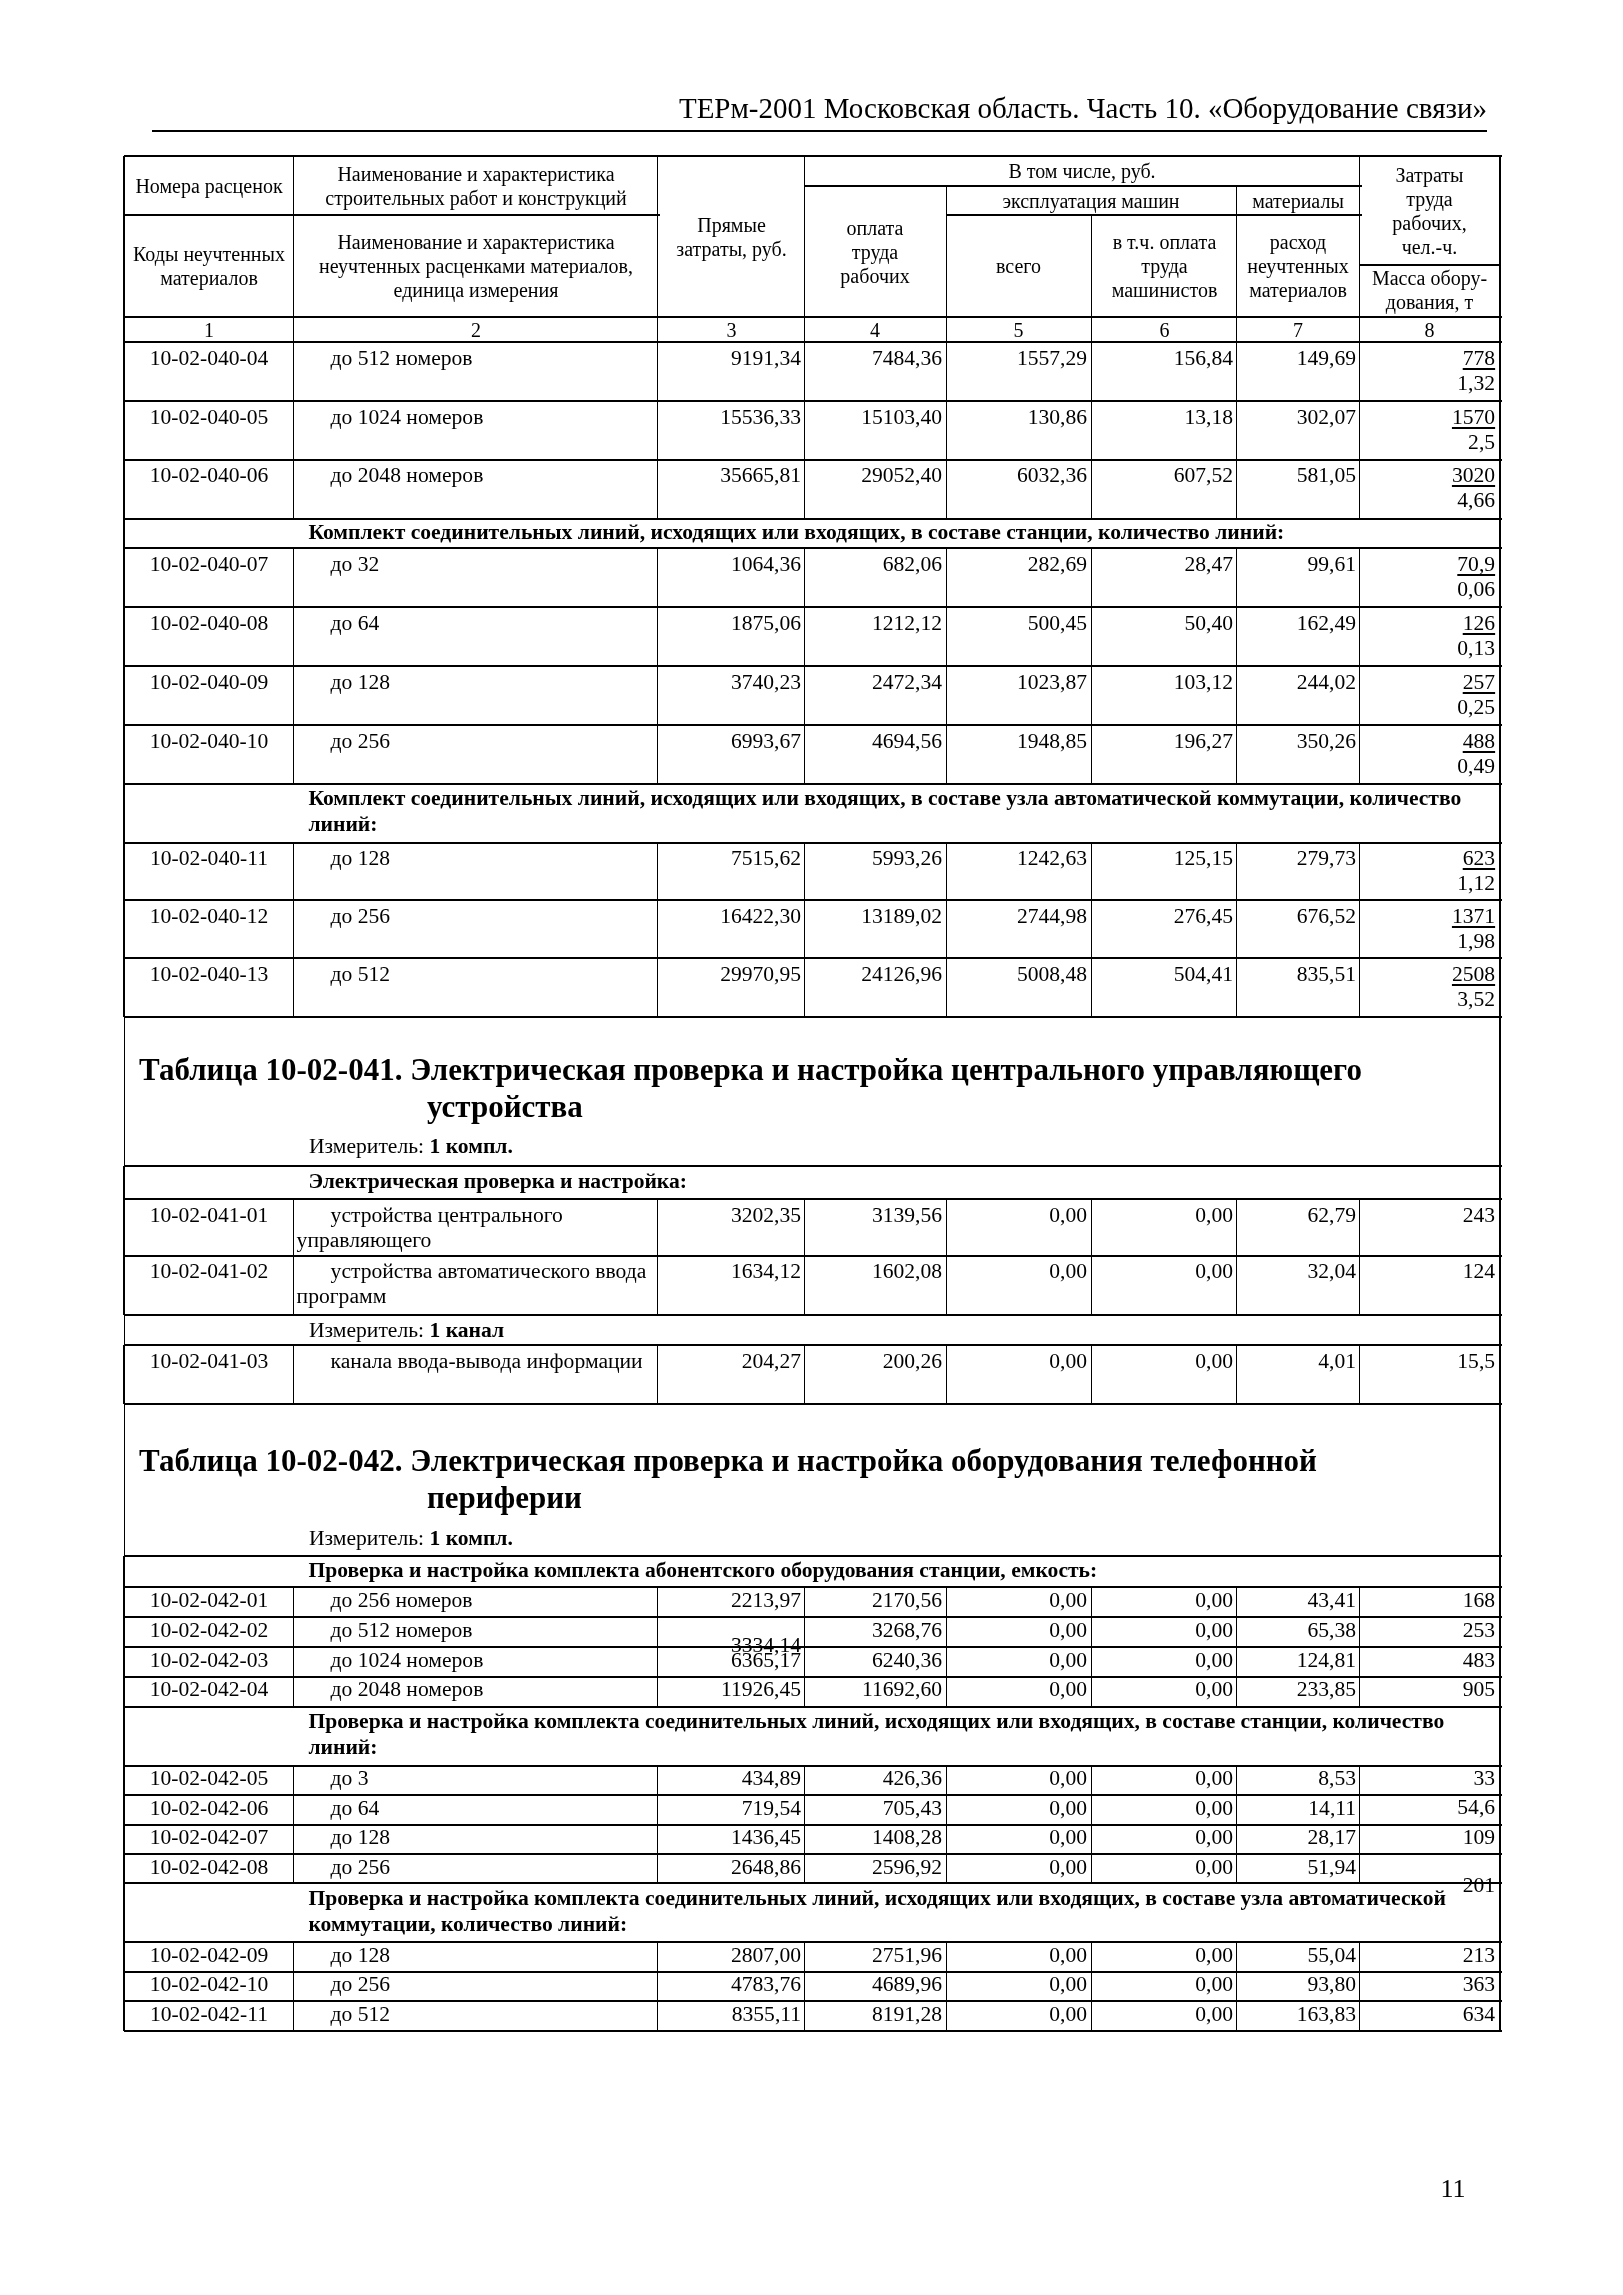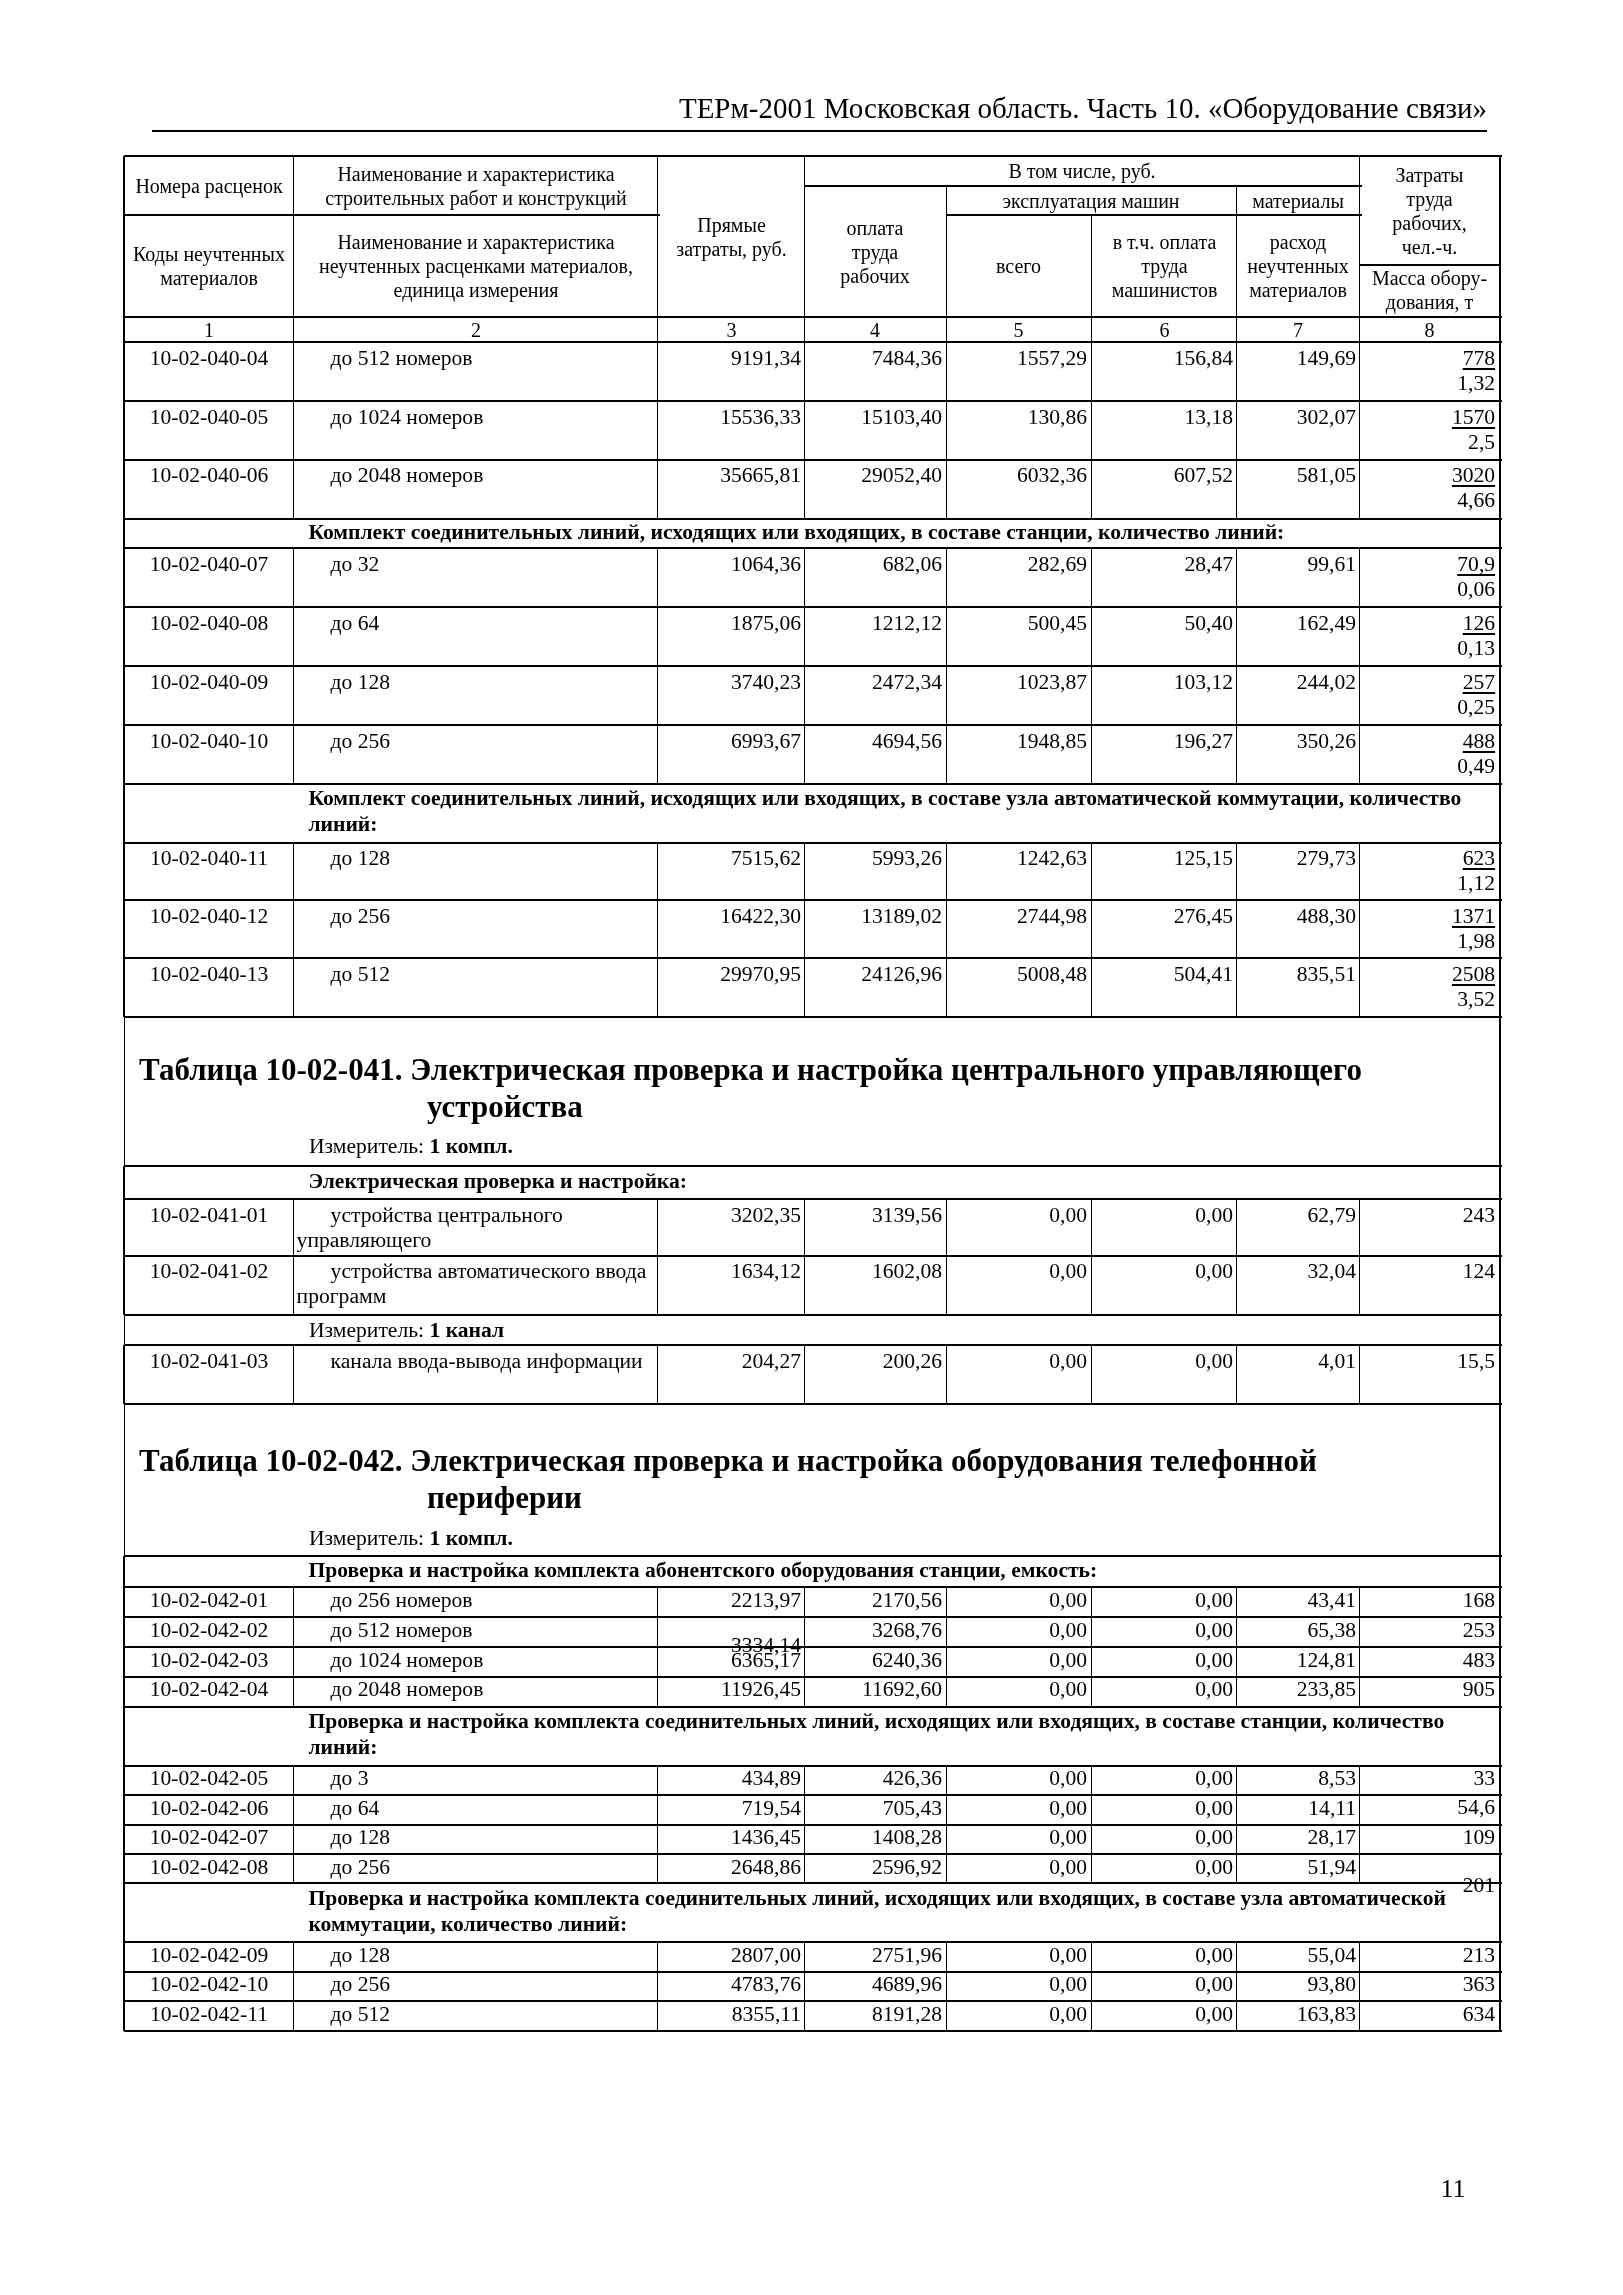--- a/index.html
+++ b/index.html
@@ -348,21 +348,21 @@
     <div class="cell col8" style="left: 1360px; top: 842px; width: 139px; height: 58px;">
       <div><div class="frac-top" style="display: inline-block;">623</div></div>
       <div>1,12</div>
     </div>
     <div class="cell code" style="left: 124px; top: 900px; width: 170px; height: 58px;">10-02-040-12</div>
     <div class="cell name" style="left: 294px; top: 900px; width: 364px; height: 58px;">до 256</div>
     <div class="cell num" style="left: 658px; top: 900px; width: 147px; height: 58px;">16422,30</div>
     <div class="cell num" style="left: 804px; top: 900px; width: 142px; height: 58px;">13189,02</div>
     <div class="cell num" style="left: 946px; top: 900px; width: 145px; height: 58px;">2744,98</div>
     <div class="cell num" style="left: 1092px; top: 900px; width: 145px; height: 58px;">276,45</div>
-    <div class="cell num" style="left: 1236px; top: 900px; width: 124px; height: 58px;">488,30</div>
+    <div class="cell num" style="left: 1236px; top: 900px; width: 124px; height: 58px;">676,52</div>
     <div class="cell col8" style="left: 1360px; top: 900px; width: 139px; height: 58px;">
       <div><div class="frac-top" style="display: inline-block;">1371</div></div>
       <div>1,98</div>
     </div>
     <div class="cell code" style="left: 124px; top: 958px; width: 170px; height: 59px;">10-02-040-13</div>
     <div class="cell name" style="left: 294px; top: 958px; width: 364px; height: 59px;">до 512</div>
     <div class="cell num" style="left: 658px; top: 958px; width: 147px; height: 59px;">29970,95</div>
     <div class="cell num" style="left: 804px; top: 958px; width: 142px; height: 59px;">24126,96</div>
     <div class="cell num" style="left: 946px; top: 958px; width: 145px; height: 59px;">5008,48</div>
     <div class="cell num" style="left: 1092px; top: 958px; width: 145px; height: 59px;">504,41</div>

